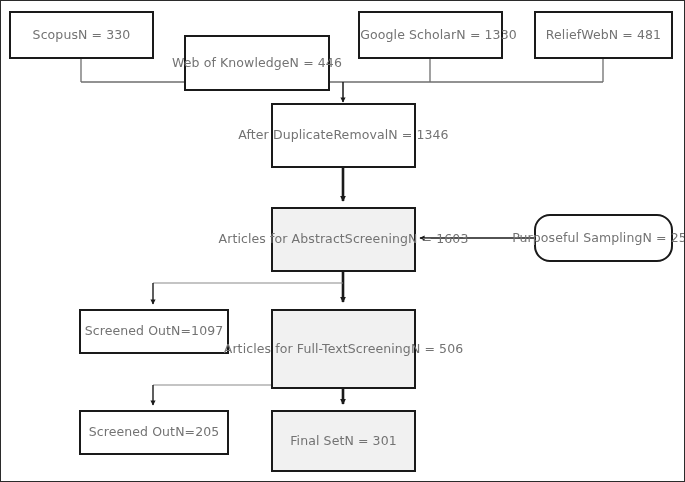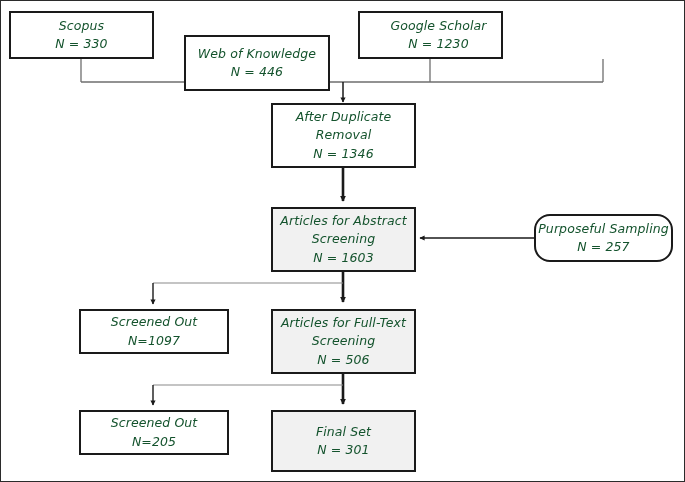--- a/index.html
+++ b/index.html
@@ -26,30 +26,29 @@
     width: 685px;
     height: 482px;
     pointer-events: none;
   }
   .node {
     position: absolute;
     box-sizing: border-box;
     border: 2px solid #1a1a1a;
     background: #ffffff;
     display: flex;
-    flex-direction: column;
+    flex-direction: row;
     align-items: center;
     justify-content: center;
     text-align: center;
-    color: #14532d;
+    color: #737373;
     font-size: 12.5px;
     line-height: 1.45;
     letter-spacing: 0.1px;
     z-index: 2;
-    font-style: italic;
   }
   .node.shaded {
     background: #f1f1f1;
   }
   .node .line {
     display: block;
     white-space: nowrap;
   }
 </style>
 </head>
@@ -98,23 +97,27 @@
     <span class="line">N = 330</span>
   </div>
 
   <div class="node" style="left:183px; top:10px; width:146px; height:56px;margin-top:24px;">
     <span class="line">Web of Knowledge</span>
     <span class="line">N = 446</span>
   </div>
 
   <div class="node" style="left:357px; top:10px; width:145px; height:48px;padding-left:16px;">
     <span class="line">Google Scholar</span>
-    <span class="line">N = 1230</span>
+    <span class="line">N = 1330</span>
   </div>
 
+  <div class="node" style="left:533px; top:10px; width:139px; height:48px;">
+    <span class="line">ReliefWeb</span>
+    <span class="line">N = 481</span>
+  </div>
 
   <div class="node" style="left:270px; top:102px; width:145px; height:65px;align-items:center;">
     <span class="line">After Duplicate</span>
     <span class="line">Removal</span>
     <span class="line">N = 1346</span>
   </div>
 
   <div class="node shaded" style="left:270px; top:206px; width:145px; height:65px;">
     <span class="line">Articles for Abstract</span>
     <span class="line">Screening</span>
@@ -124,21 +127,21 @@
   <div class="node" style="left:533px; top:213px; width:139px; height:48px;border-radius:16px;">
     <span class="line">Purposeful Sampling</span>
     <span class="line">N = 257</span>
   </div>
 
   <div class="node" style="left:78px; top:308px; width:150px; height:45px;">
     <span class="line">Screened Out</span>
     <span class="line">N=1097</span>
   </div>
 
-  <div class="node shaded" style="left:270px; top:308px; width:145px; height:65px;">
+  <div class="node shaded" style="left:270px; top:308px; width:145px; height:80px;">
     <span class="line">Articles for Full-Text</span>
     <span class="line">Screening</span>
     <span class="line">N = 506</span>
   </div>
 
   <div class="node" style="left:78px; top:409px; width:150px; height:45px;">
     <span class="line">Screened Out</span>
     <span class="line">N=205</span>
   </div>
 

